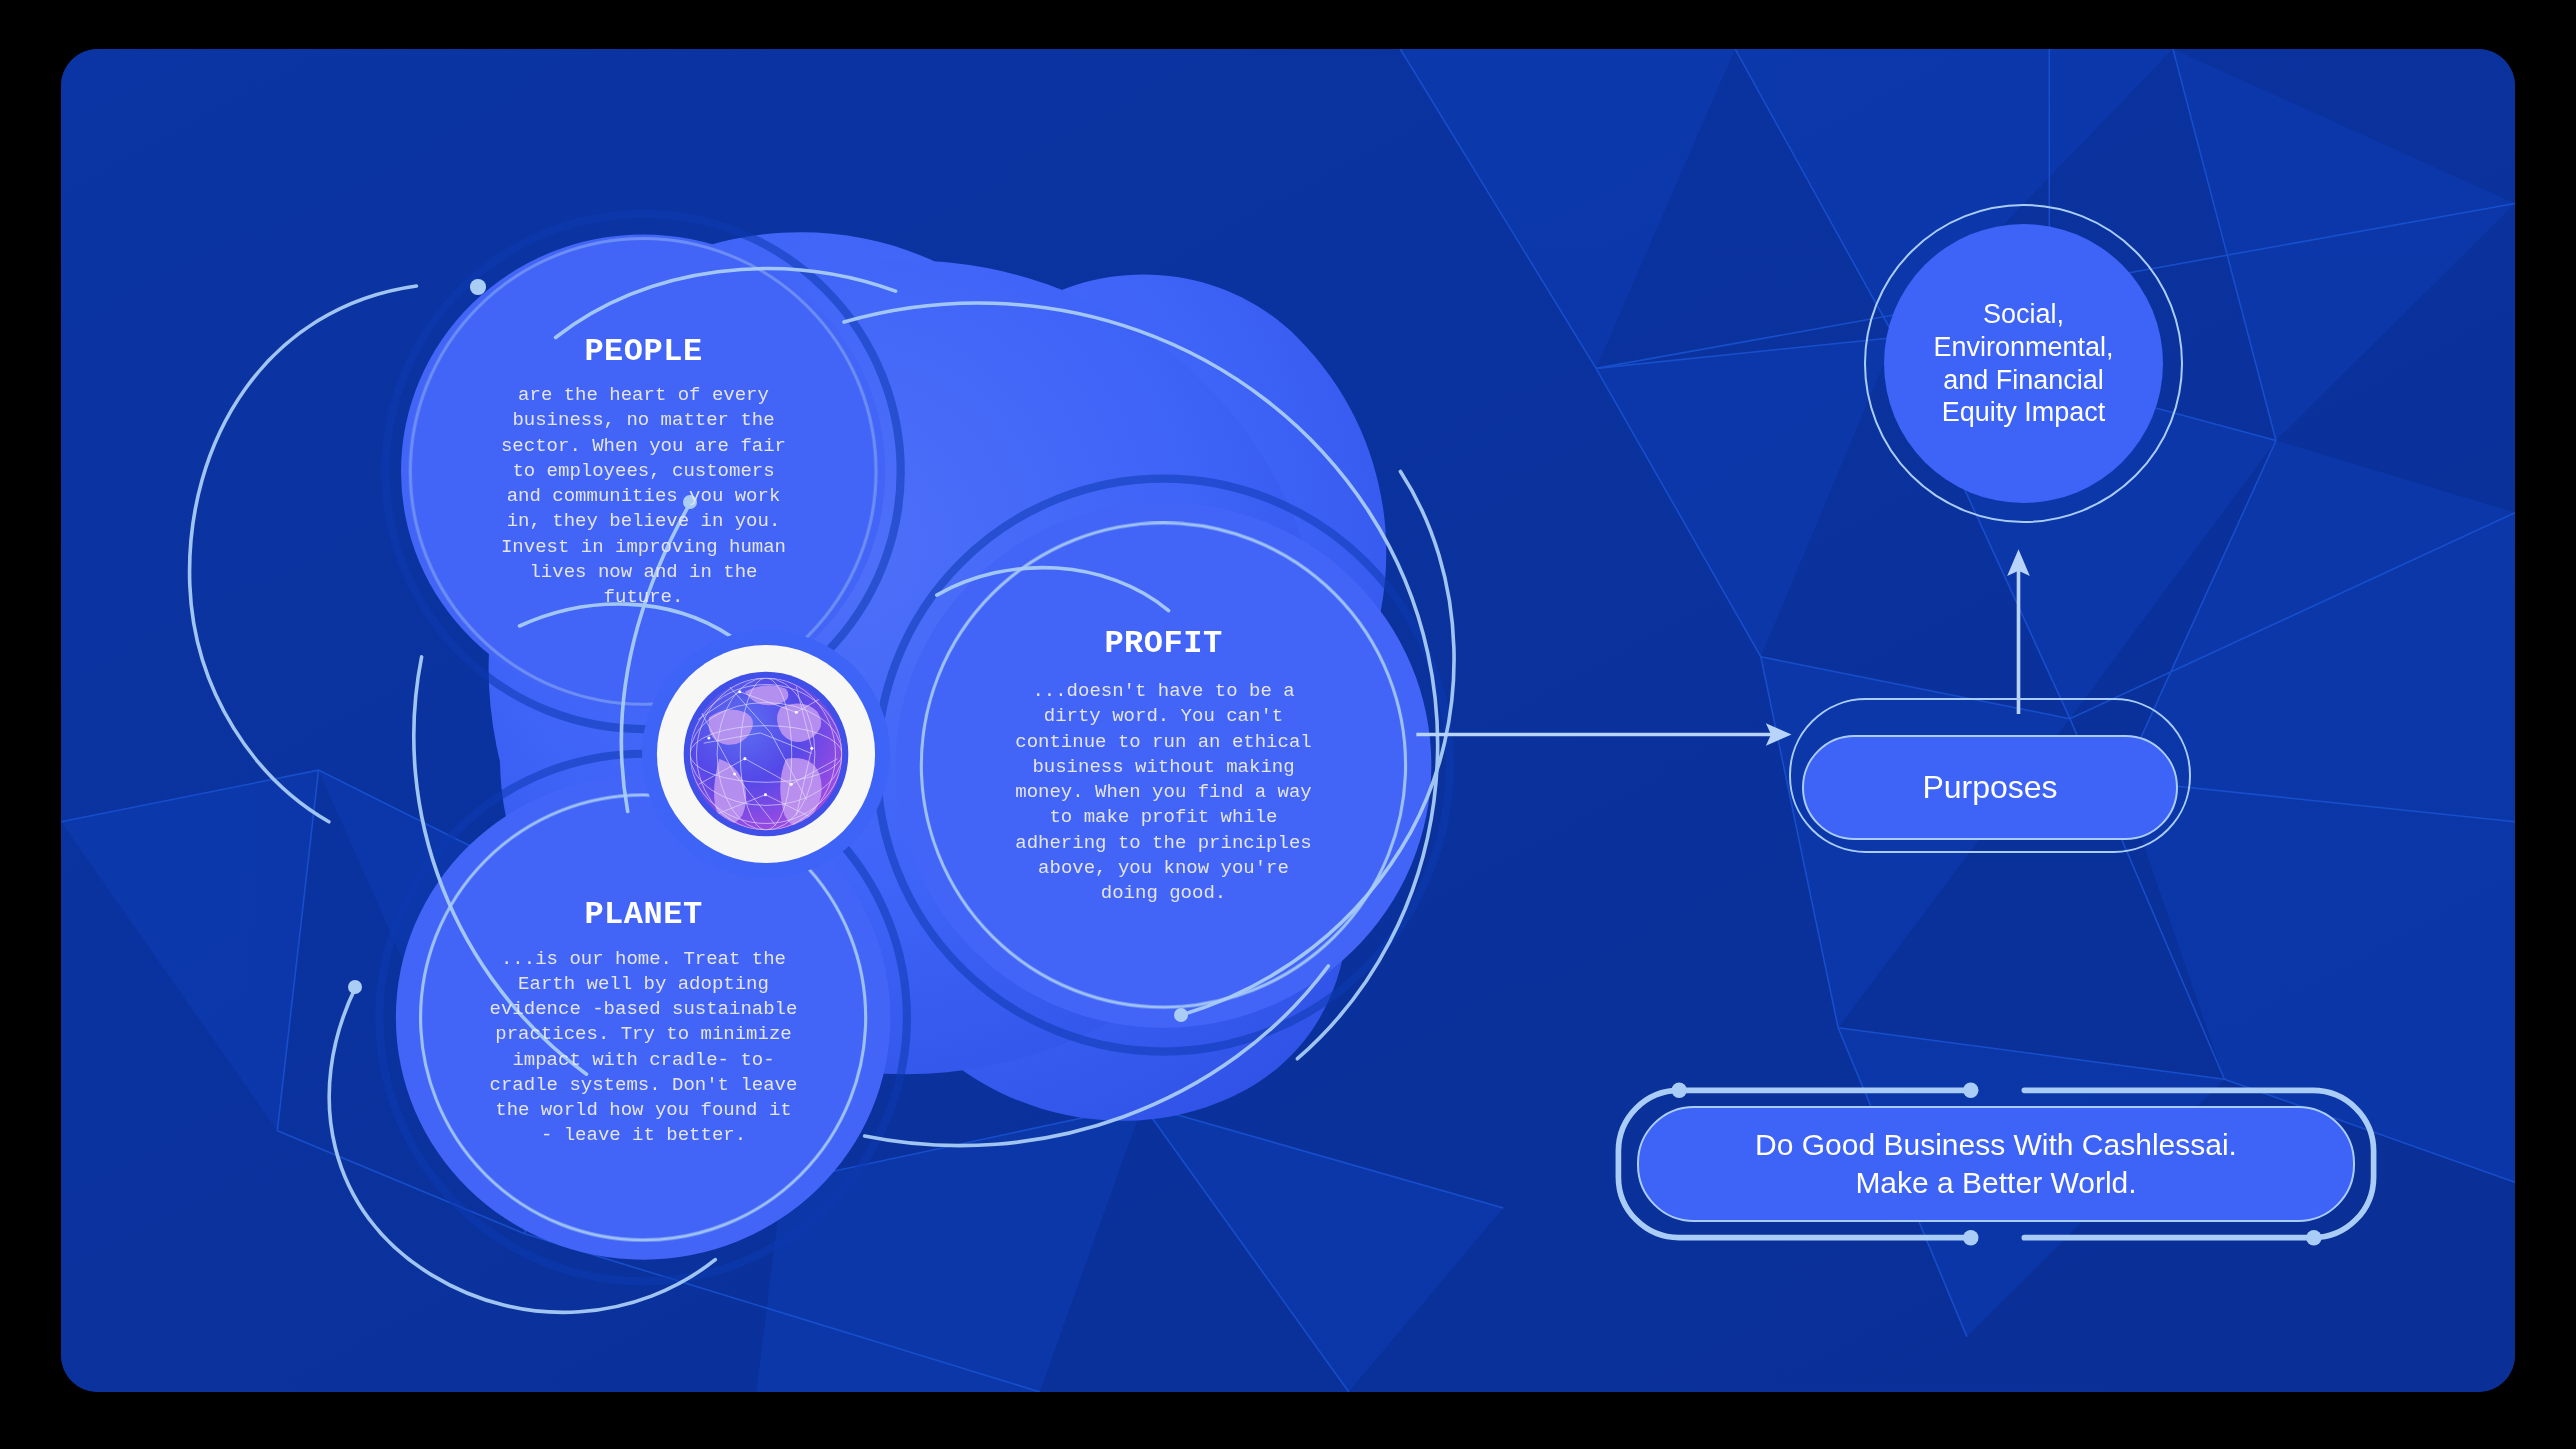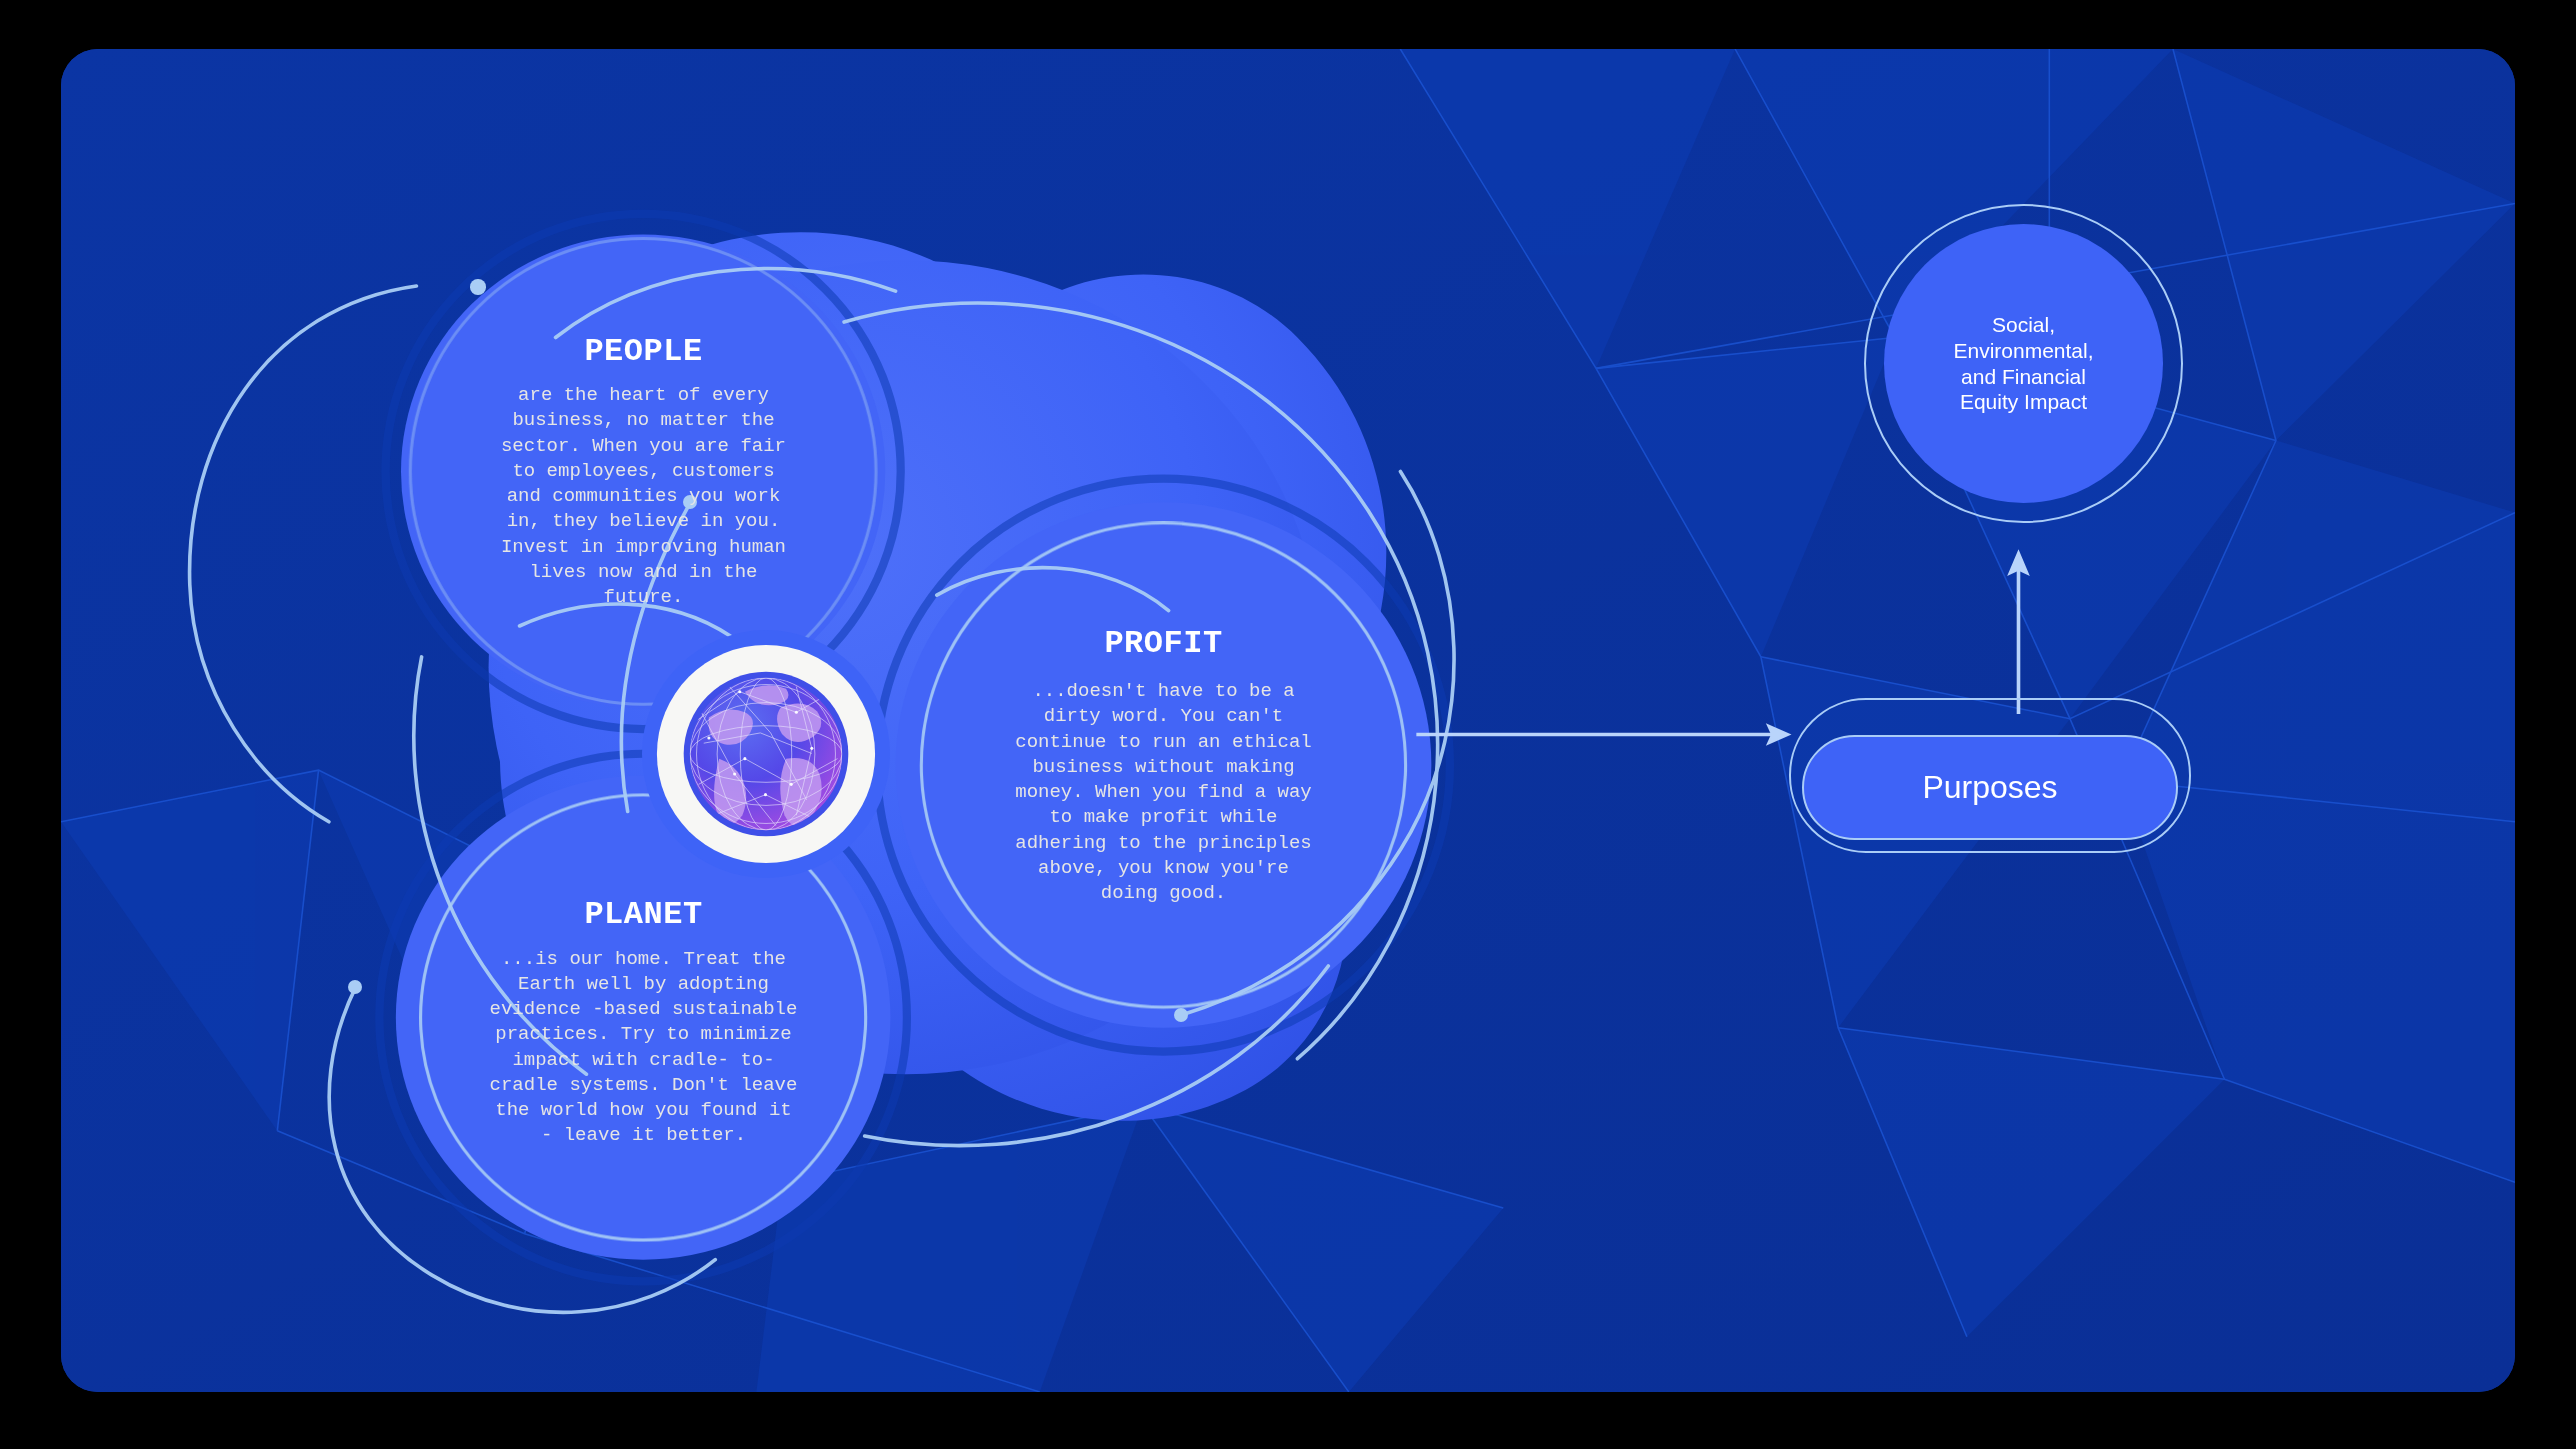--- a/index.html
+++ b/index.html
@@ -217,21 +217,21 @@
               <circle cx="130" cy="210" r="3"></circle>
           </g>
         </svg>
       </div>
     </div>
 
     <div style="position:absolute;left:1803px;top:155px;width:319px;height:319px;">
       <div style="position:absolute;inset:0;border-radius:50%;border:2.6px solid #aacdf7;"></div>
       <div style="position:absolute;inset:19.6px;border-radius:50%;background:#3e63f7;
                   display:flex;align-items:center;justify-content:center;">
-        <div id="impact-text" style="color:#fff;font-size:21px;text-align:center;white-space:pre-line;">Social,
+        <div id="impact-text" style="color:#fff;font-size:27px;text-align:center;white-space:pre-line;">Social,
 Environmental,
 and Financial
 Equity Impact</div>
       </div>
     </div>
 
     <svg style="position:absolute;left:1906px;top:495px;width:103px;height:170px;" viewBox="0 0 200 330">
       <line x1="100" y1="330" x2="100" y2="38" stroke="#b9d4fb" stroke-width="7"></line>
       <polygon points="100,10 78,62 100,52 122,62" fill="#b9d4fb"></polygon>
     </svg>
@@ -241,16 +241,30 @@
       <polygon points="740,40 690,18 700,40 690,62" fill="#b9d4fb"></polygon>
     </svg>
 
     <div style="position:absolute;left:1728px;top:649px;width:402px;height:155px;">
       <div class="pill-outer" style="inset:0;border-radius:77px;"></div>
       <div class="pill" style="inset:13.4px;border-radius:64px;margin-top:24px;">
         <div id="purposes-text" style="font-size:32px;">Purposes</div>
       </div>
     </div>
 
+    <div style="position:absolute;left:1546px;top:1030px;width:778px;height:170px;">
+      <svg viewBox="0 0 1510 330" style="position:absolute;inset:0;width:100%;height:100%;">
+        <path d="M700,22 L140,22 A118,118 0 0 0 22,140 L22,190 A118,118 0 0 0 140,308 L700,308" fill="none" stroke="#aacdf7" stroke-width="11" stroke-linecap="round"></path>
+        <path d="M810,22 L1370,22 A118,118 0 0 1 1488,140 L1488,190 A118,118 0 0 1 1370,308 L810,308" fill="none" stroke="#aacdf7" stroke-width="11" stroke-linecap="round"></path>
+        <circle cx="706" cy="22" r="15" fill="#aacdf7"></circle>
+        <circle cx="706" cy="308" r="15" fill="#aacdf7"></circle>
+        <circle cx="1372" cy="308" r="15" fill="#aacdf7"></circle>
+        <circle cx="140" cy="22" r="15" fill="#aacdf7"></circle>
+      </svg>
+      <div class="pill" style="left:30px;top:27px;right:30px;bottom:27px;border-radius:57px;">
+        <div id="tagline-text" style="font-size:30px;white-space:pre-line;line-height:1.28;">Do Good Business With Cashlessai.
+Make a Better World.</div>
+      </div>
+    </div>
 
   </div>
 </div>
 
 
 </body></html>

